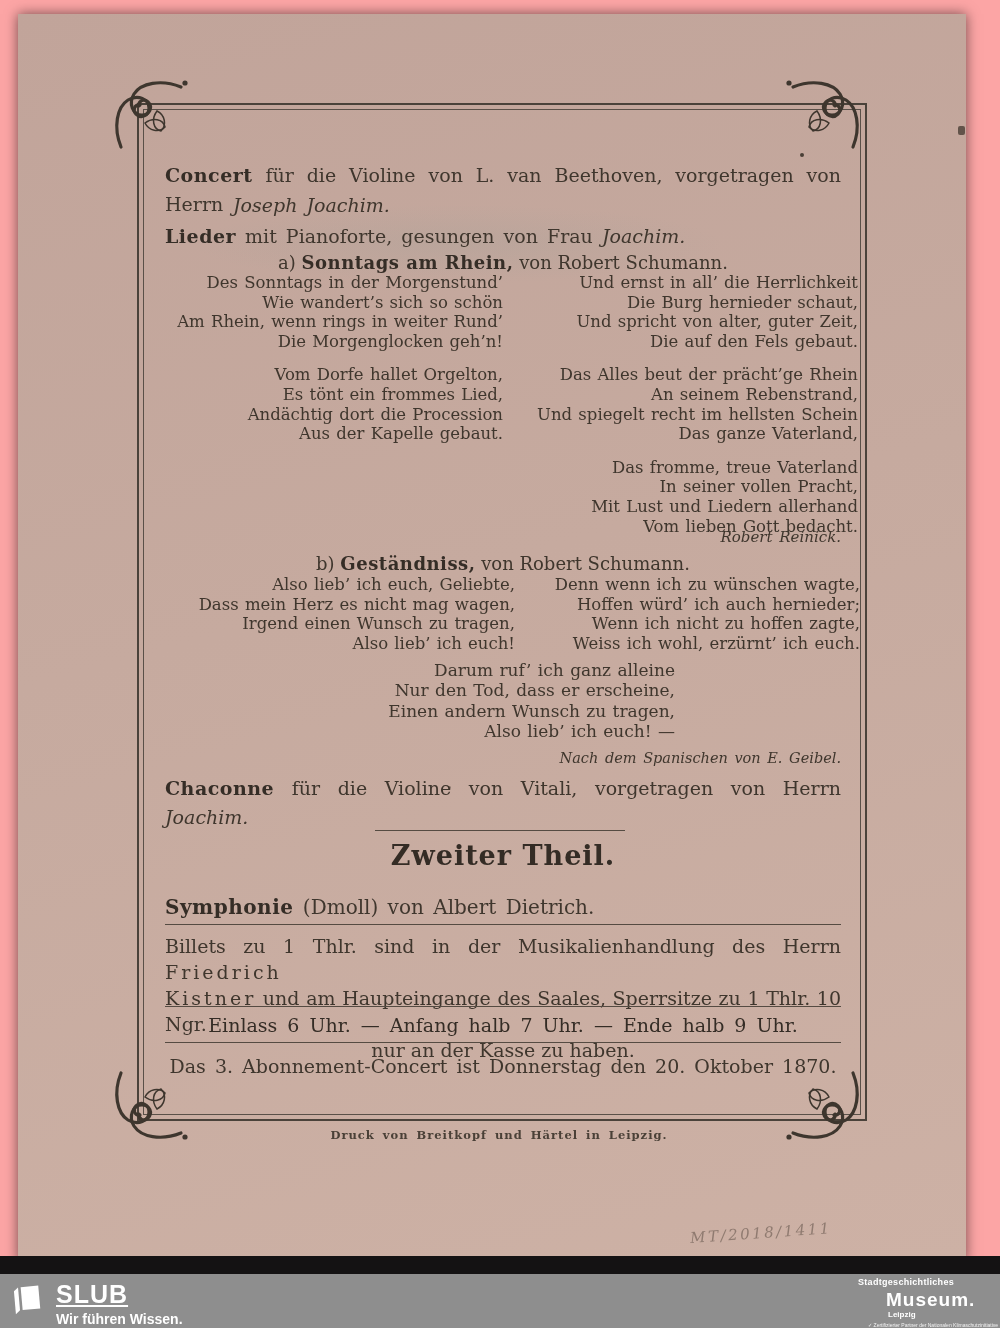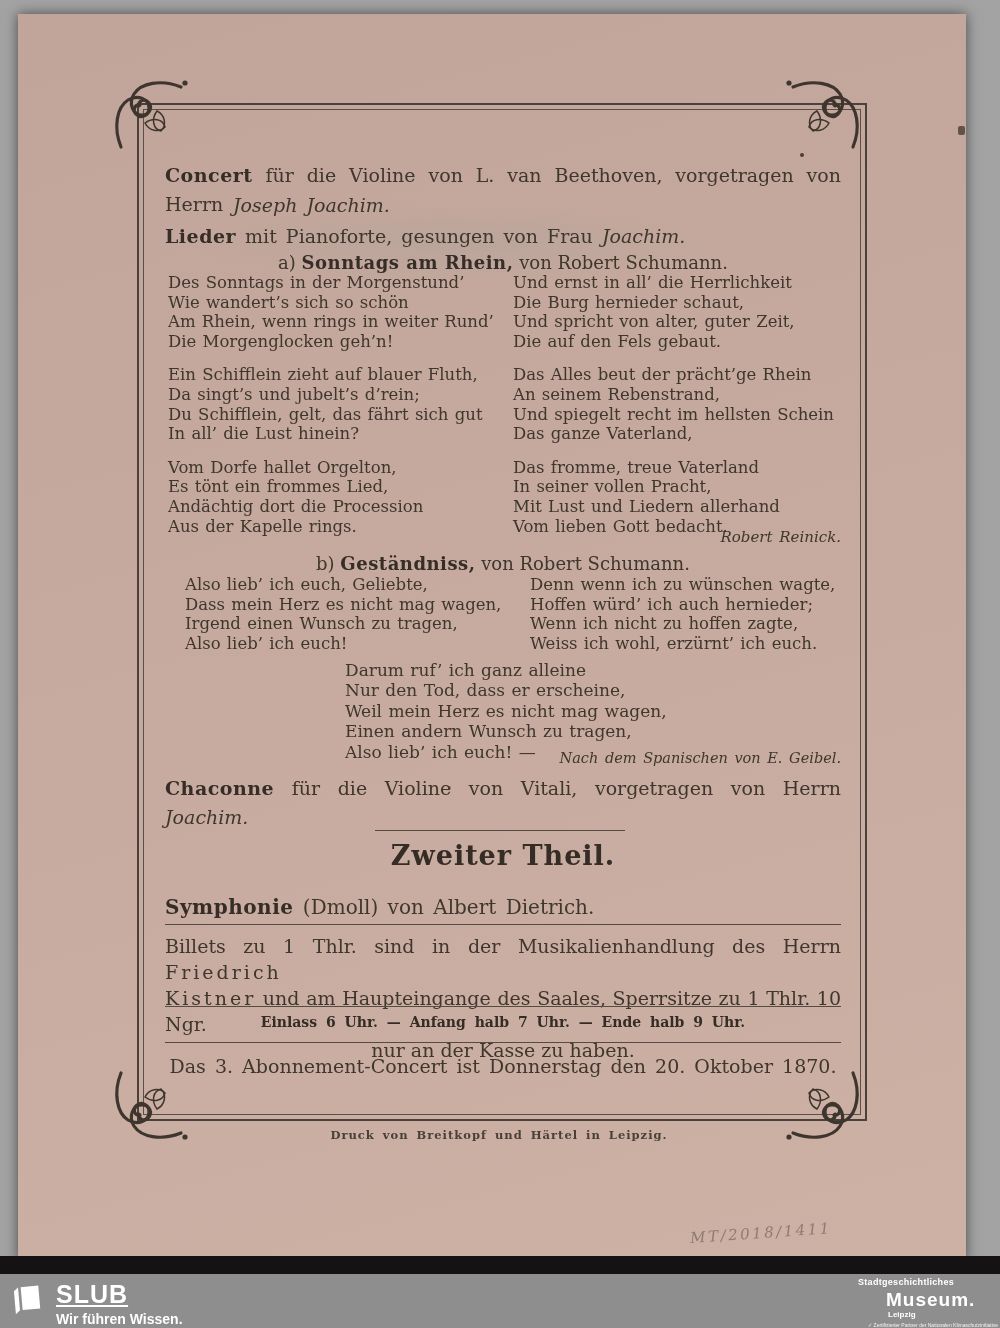--- a/index.html
+++ b/index.html
@@ -1,17 +1,17 @@
 <!DOCTYPE html>
 <html><head>
 <meta charset="utf-8">
 <style>
   html,body{margin:0;padding:0;background:#232021;}
   .stage{position:relative;width:1000px;height:1328px;overflow:hidden;
-         background:#a3a3a3;font-family:"DejaVu Serif",serif;}
+         background:#fca5a5;font-family:"DejaVu Serif",serif;}
   
   .paper{position:absolute;left:18px;top:14px;width:948px;height:1248px;
          background:linear-gradient(165deg,#c1a49a 0%,#c6aa9f 45%,#cdb1a5 100%);
          box-shadow:0 0 12px rgba(0,0,0,.55);color:#3f362d;}
   .bleed{position:absolute;left:170px;top:190px;width:540px;height:80px;
          background:radial-gradient(ellipse at 50% 50%,rgba(120,150,145,.13),transparent 70%);}
   .speck{position:absolute;border-radius:50%;background:#4a3f36;}
   .speck.s1{left:782px;top:139px;width:4px;height:4px;}
   .speck.s2{left:940px;top:112px;width:7px;height:9px;border-radius:2px;opacity:.8;}
   .speck.s3{left:430px;top:772px;width:3px;height:3px;opacity:.5;}
@@ -27,26 +27,26 @@
   
   .blk{position:absolute;left:147px;width:676px;}
   .doc-line{font-size:19px;line-height:29px;word-spacing:3px;}
   .justify{text-align:justify;text-align-last:justify;}
   b.lead{font-weight:bold;letter-spacing:.5px;color:#352d26;}
   .it{font-style:italic;}
   .center{text-align:center;}
   .songhead{font-size:18px;line-height:24px;}
   .songhead b{letter-spacing:.5px;color:#352d26;}
   .poem{position:absolute;font-size:16.5px;line-height:19.6px;word-spacing:1px;}
-  .poem .stanza{margin-bottom:14px;}
+  .poem .stanza{margin-bottom:14px;text-align:right;}
   .pline{white-space:nowrap;}
   .attrib{font-style:italic;font-size:15px;text-align:right;word-spacing:2px;}
   .rule{position:absolute;height:0;border-top:1px solid #554b42;}
   .bigtitle{font-size:27px;font-weight:bold;letter-spacing:1px;color:#342c25;}
-  .boldline{font-weight:bold;font-size:14px;color:#342c25;word-spacing:4px;}
+  .boldline{font-weight:normal;font-size:19px;color:#342c25;word-spacing:4px;}
   .sperr{letter-spacing:3px;}
   .print-credit{position:absolute;left:118px;width:726px;text-align:center;
         font-size:11.5px;letter-spacing:1px;word-spacing:3px;color:#4a4037;font-weight:bold;}
   .pencil{position:absolute;left:690px;top:1222px;width:200px;
         font-style:italic;font-size:15px;letter-spacing:2.5px;color:rgba(92,78,70,.55);
         transform:rotate(-4deg);}
   
   .footer-shadow{position:absolute;left:0;top:1256px;width:1000px;height:18px;background:#141213;}
   .footer-bar{position:absolute;left:0;top:1274px;width:1000px;height:54px;background:#8e8e8e;
         font-family:"Liberation Sans",sans-serif;color:#fff;}
@@ -112,30 +112,24 @@
     </div>
 
     <div class="poem" style="left:150px;top:259px;width:335px">
       <div class="stanza">
           <div class="pline">Des Sonntags in der Morgenstund’</div>
           <div class="pline">Wie wandert’s sich so schön</div>
           <div class="pline">Am Rhein, wenn rings in weiter Rund’</div>
           <div class="pline">Die Morgenglocken geh’n!</div>
         </div>
       <div class="stanza">
-          <div class="pline">Ein Schifflein zieht auf blauer Fluth,</div>
-          <div class="pline">Da singt’s und jubelt’s d’rein;</div>
-          <div class="pline">Du Schifflein, gelt, das fährt sich gut</div>
-          <div class="pline">In all’ die Lust hinein?</div>
-        </div>
-      <div class="stanza">
           <div class="pline">Vom Dorfe hallet Orgelton,</div>
           <div class="pline">Es tönt ein frommes Lied,</div>
           <div class="pline">Andächtig dort die Procession</div>
-          <div class="pline">Aus der Kapelle rings.</div>
+          <div class="pline">Aus der Kapelle gebaut.</div>
         </div>
     </div>
     <div class="poem" style="left:495px;top:259px;width:345px">
       <div class="stanza">
           <div class="pline">Und ernst in all’ die Herrlichkeit</div>
           <div class="pline">Die Burg hernieder schaut,</div>
           <div class="pline">Und spricht von alter, guter Zeit,</div>
           <div class="pline">Die auf den Fels gebaut.</div>
         </div>
       <div class="stanza">
@@ -171,21 +165,20 @@
           <div class="pline">Hoffen würd’ ich auch hernieder;</div>
           <div class="pline">Wenn ich nicht zu hoffen zagte,</div>
           <div class="pline">Weiss ich wohl, erzürnt’ ich euch.</div>
         </div>
     </div>
 
     <div class="poem" style="left:327px;top:646px;width:330px;font-size:17px;line-height:20.4px">
       <div class="stanza">
           <div class="pline">Darum ruf’ ich ganz alleine</div>
           <div class="pline">Nur den Tod, dass er erscheine,</div>
-          <div class="pline">Weil mein Herz es nicht mag wagen,</div>
           <div class="pline">Einen andern Wunsch zu tragen,</div>
           <div class="pline">Also lieb’ ich euch! —</div>
         </div>
     </div>
     <div class="blk attrib" style="top:736px;padding-right:34px;font-size:14.5px">
       <span>Nach dem Spanischen von </span><span class="it">E. Geibel.</span>
     </div>
 
     <div class="blk doc-line justify" style="top:760px">
       <b class="lead">Chaconne</b><span> für die Violine von Vitali, vorgetragen von Herrn </span><span class="it">Joachim.</span>

